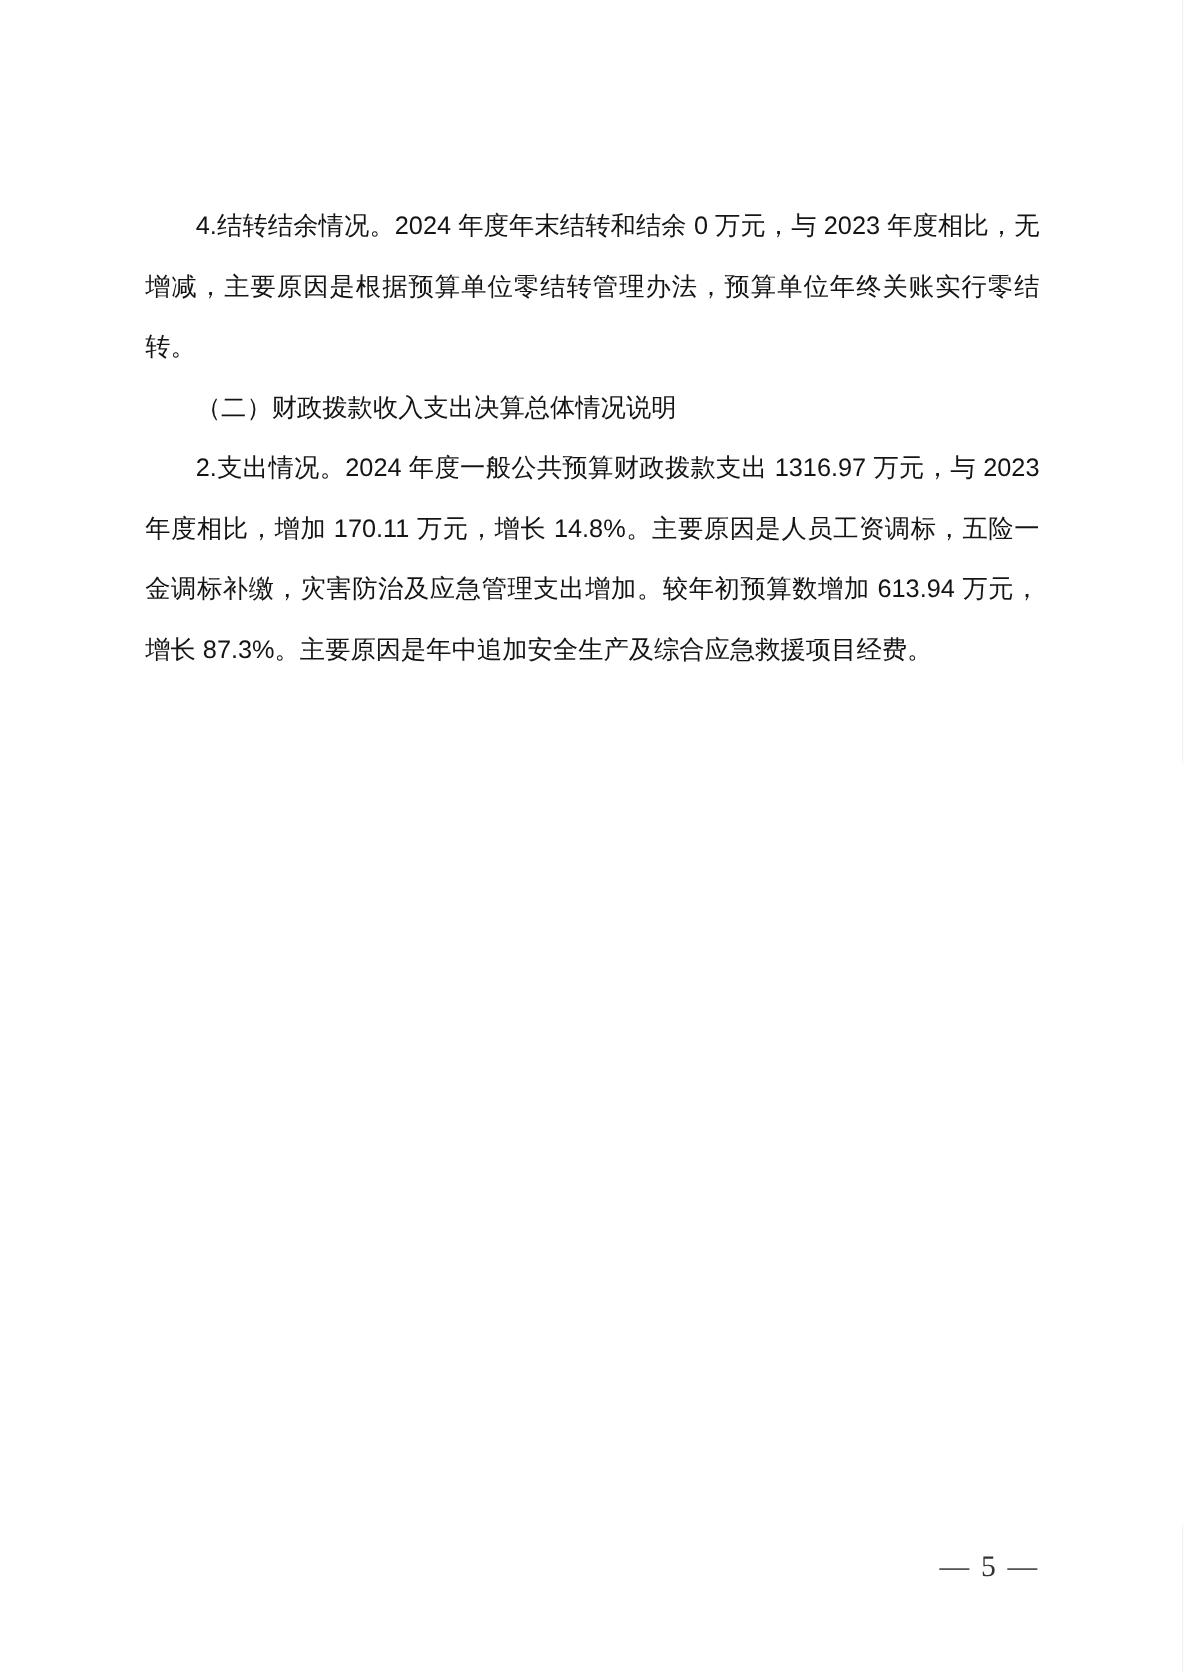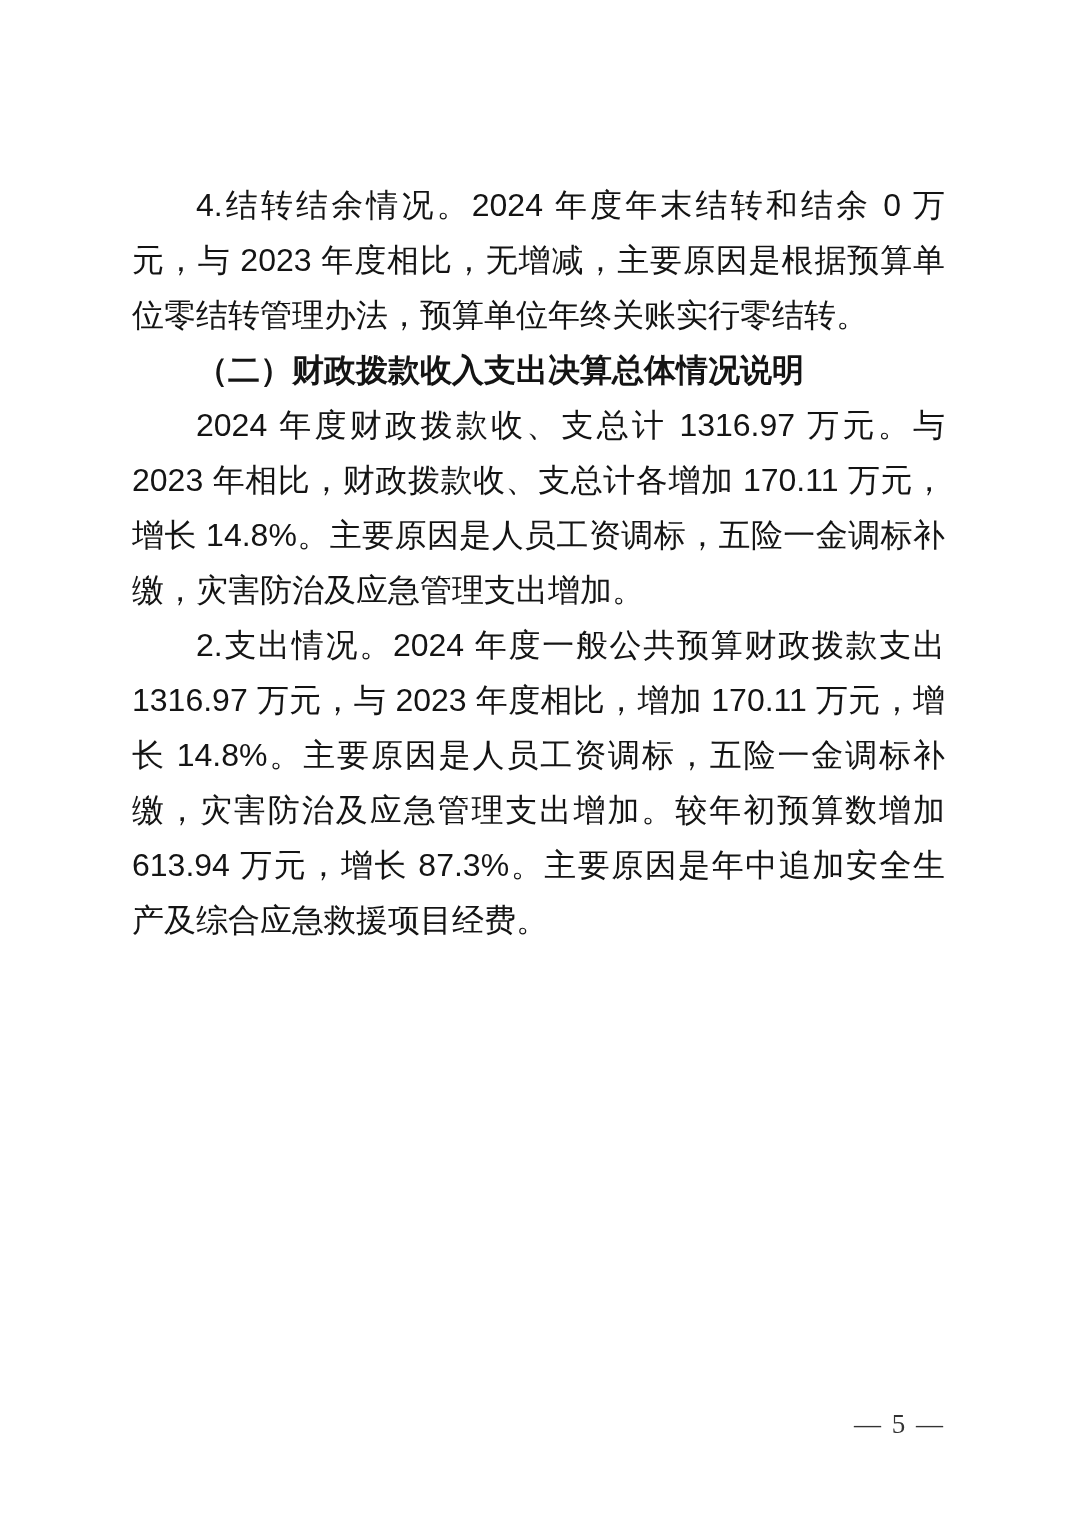--- a/index.html
+++ b/index.html
@@ -18,47 +18,46 @@
     color: #141414;
   }
   .content {
     position: absolute;
     left: 132px;
     top: 178px;
     width: 813px;
   }
   .content p {
     margin: 0;
-    font-size: 32px;
+    font-size: 23px;
     line-height: 55px;
     text-align: justify;
     text-justify: inter-character;
     text-indent: 2em;
     letter-spacing: 0px;
   }
   .section-heading {
-    font-weight: bold;
+    font-weight: normal;
   }
   .page-footer {
     position: absolute;
     top: 1408px;
     right: 130px;
     font-family: "Liberation Serif", "DejaVu Serif", serif;
     font-size: 27px;
     line-height: 32px;
     color: #333333;
     letter-spacing: 2px;
     white-space: nowrap;
   }
 </style>
 </head>
 <body>
 
 <div class="page">
   <div class="content">
     <p class="body-para">4.结转结余情况。2024 年度年末结转和结余 0 万元，与 2023 年度相比，无增减，主要原因是根据预算单位零结转管理办法，预算单位年终关账实行零结转。</p>
     <p class="section-heading">（二）财政拨款收入支出决算总体情况说明</p>
-    <p class="body-para">2024 年度财政拨款收、支总计 1316.97 万元。与 2023 年相比，财政拨款收、支总计各增加 170.11 万元，增长 14.8%。主要原因是人员工资调标，五险一金调标补缴，灾害防治及应急管理支出增加。</p>
     <p class="body-para">2.支出情况。2024 年度一般公共预算财政拨款支出 1316.97 万元，与 2023 年度相比，增加 170.11 万元，增长 14.8%。主要原因是人员工资调标，五险一金调标补缴，灾害防治及应急管理支出增加。较年初预算数增加 613.94 万元，增长 87.3%。主要原因是年中追加安全生产及综合应急救援项目经费。</p>
   </div>
 
   <div class="page-footer">— 5 —</div>
 </div>
 
 </body></html>

